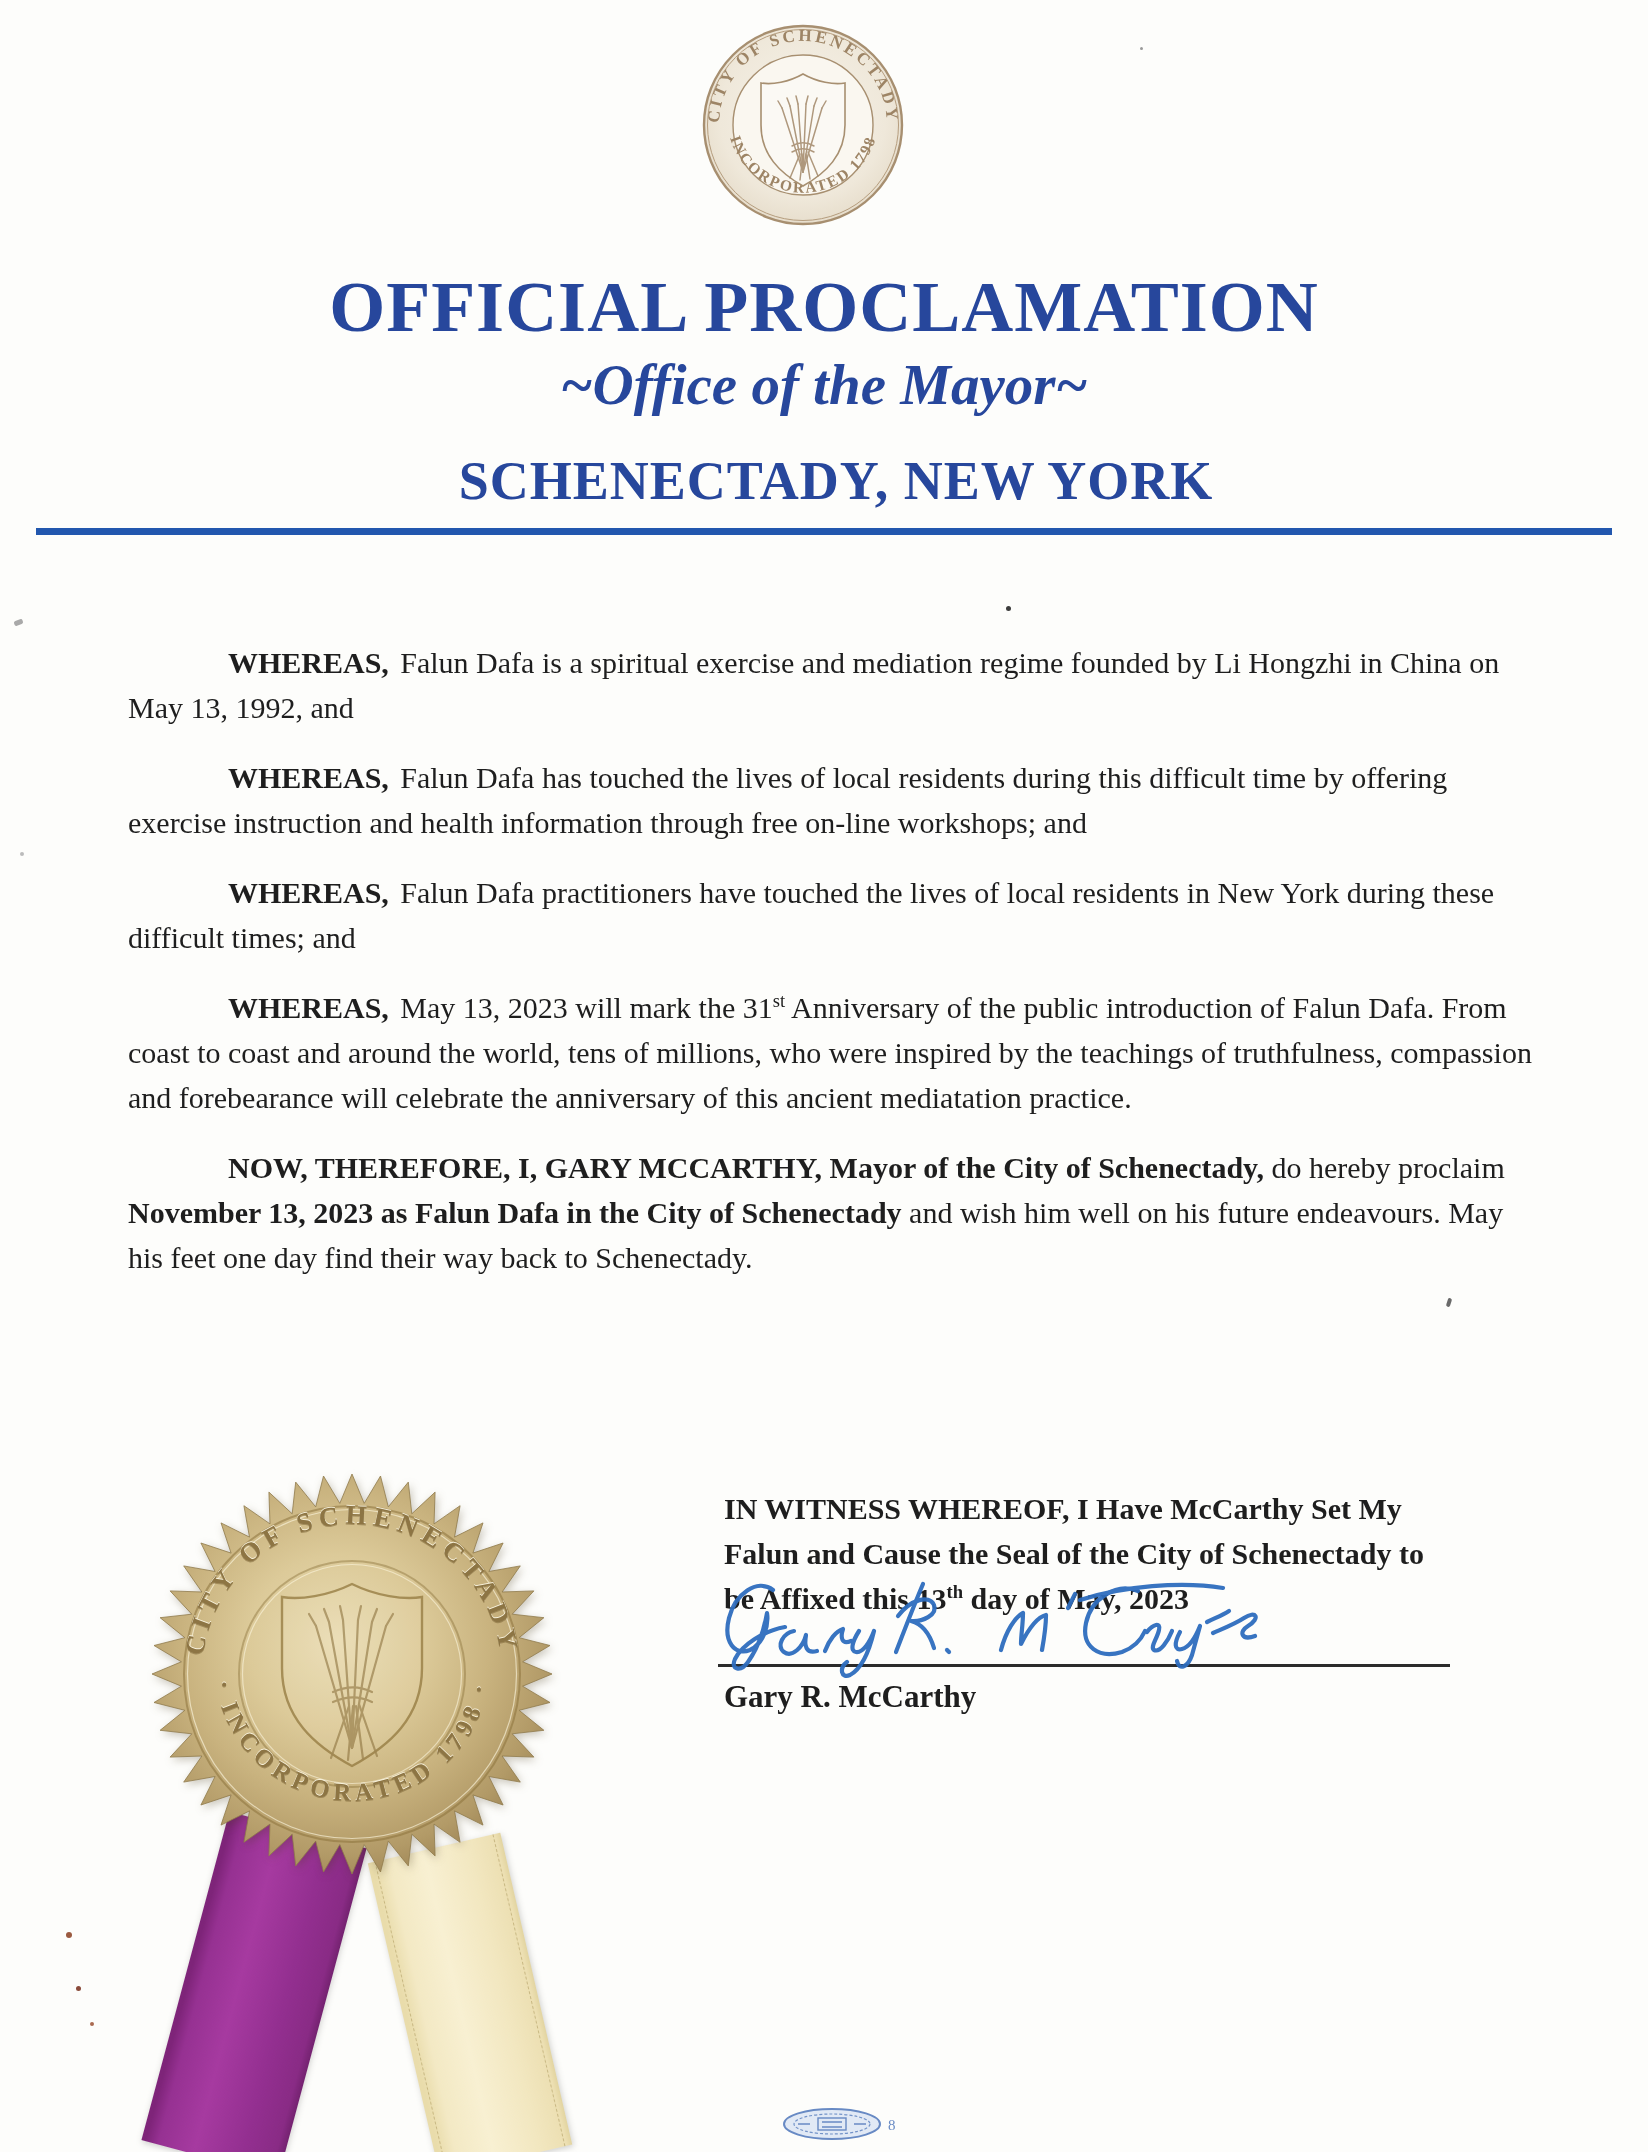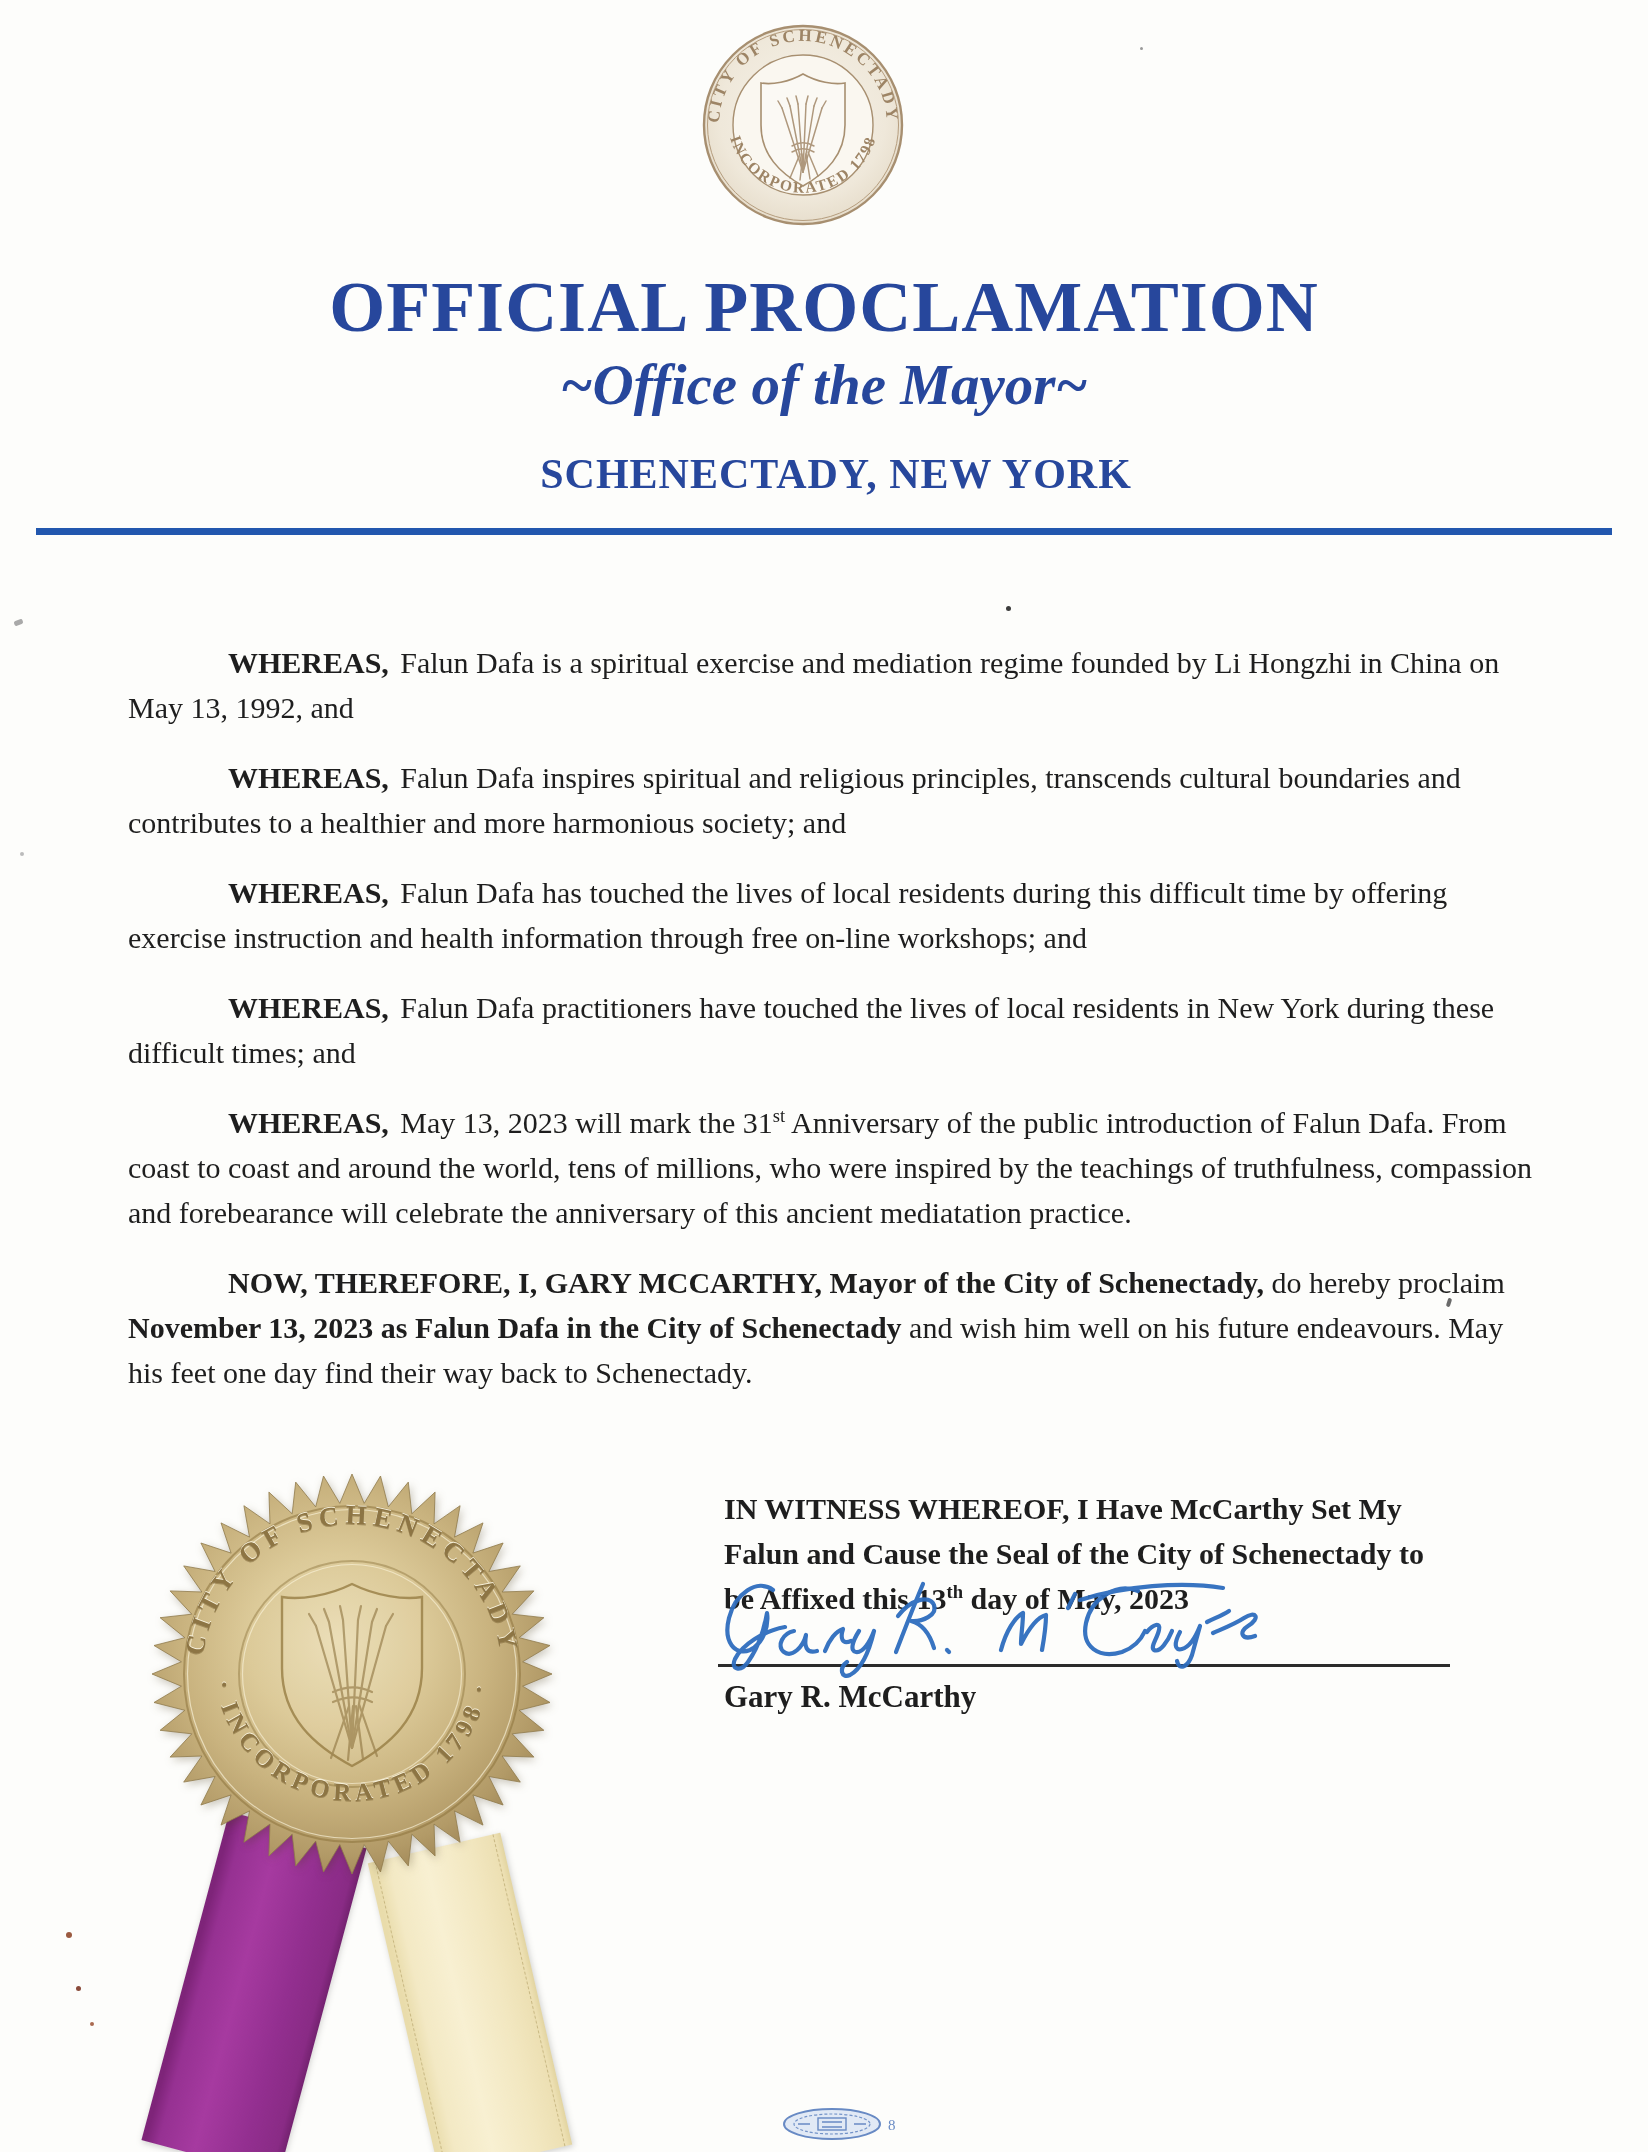--- a/index.html
+++ b/index.html
@@ -20,21 +20,21 @@
   }
   .title-sub{
     position:absolute;left:0;right:0;top:352px;
     text-align:center;
     font-size:57px;font-style:italic;font-weight:600;
     color:#27479c;
   }
   .title-city{
     position:absolute;left:0;right:0;top:450px;
     text-align:center;
-    font-size:42px;font-weight:700;letter-spacing:1px;
+    font-size:54px;font-weight:700;letter-spacing:1px;
     color:#27479c;
     margin-left:24px;
   }
   .rule{
     position:absolute;left:36px;right:36px;top:528px;height:7px;
     background:#2257ae;
   }
   
   .body-text{
     position:absolute;left:128px;top:640px;width:1406px;
@@ -128,21 +128,20 @@
     </g>
   </svg>
 
   <div class="title-main">OFFICIAL PROCLAMATION</div>
   <div class="title-sub">~Office of the Mayor~</div>
   <div class="title-city">SCHENECTADY, NEW YORK</div>
   <div class="rule"></div>
 
   <div class="body-text">
     <p><span class="lead">WHEREAS,</span><span>Falun Dafa is a spiritual exercise and mediation regime founded by Li Hongzhi in China on May 13, 1992, and</span></p>
-    <p><span class="lead">WHEREAS,</span><span>Falun Dafa inspires spiritual and religious principles, transcends cultural boundaries and contributes to a healthier and more harmonious society; and</span></p>
     <p><span class="lead">WHEREAS,</span><span>Falun Dafa has touched the lives of local residents during this difficult time by offering exercise instruction and health information through free on-line workshops; and</span></p>
     <p><span class="lead">WHEREAS,</span><span>Falun Dafa practitioners have touched the lives of local residents in New York during these difficult times; and</span></p>
     <p><span class="lead">WHEREAS,</span><span>May 13, 2023 will mark the 31</span><sup>st</sup><span>  Anniversary of the public introduction of Falun Dafa.  From coast to coast and around the world, tens of millions, who were inspired by the teachings of truthfulness, compassion and forebearance will celebrate the anniversary of this ancient mediatation practice.</span></p>
     <p><b>NOW, THEREFORE, I, GARY MCCARTHY, Mayor of the City of Schenectady,</b><span> do hereby proclaim </span><b>November 13, 2023 as Falun Dafa in the City of Schenectady</b><span> and wish him well on his future endeavours. May his feet one day find their way back to Schenectady.</span></p>
   </div>
 
   <div class="witness">
     <span class="wline">IN WITNESS WHEREOF, I Have McCarthy Set My</span>
     <span class="wline">Falun and Cause the Seal of the City of Schenectady to</span>
     <span class="wline"><span>be Affixed this 13</span><sup>th</sup><span> day of May, 2023</span></span>

